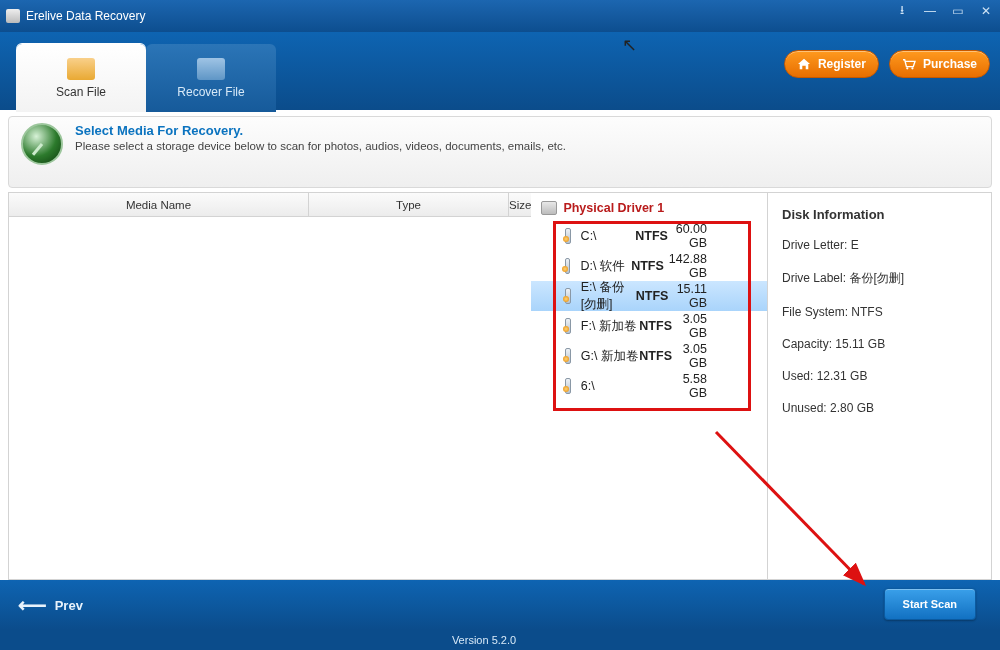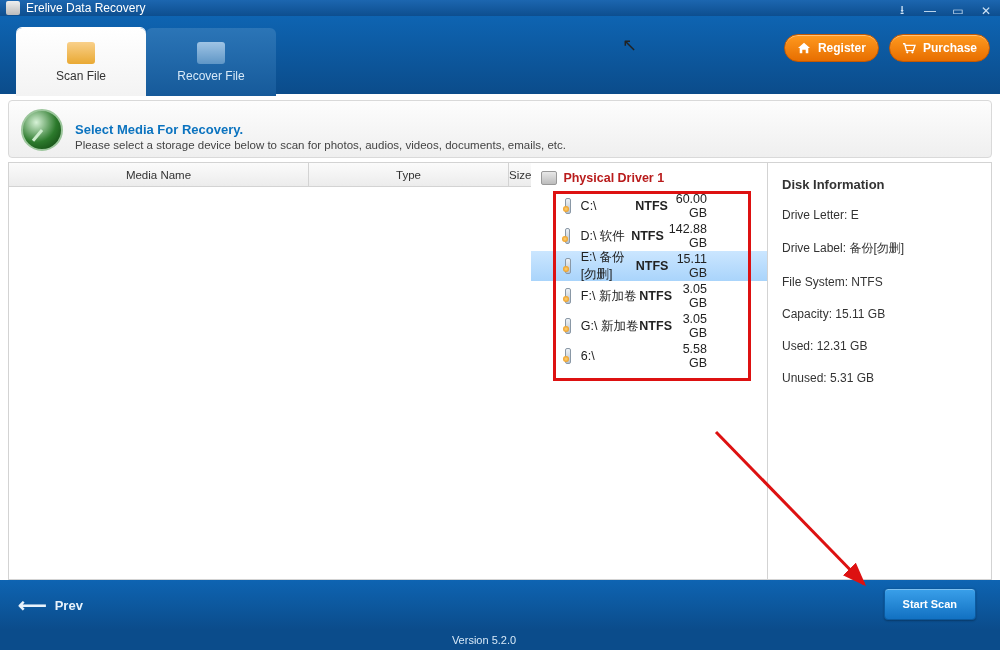--- a/index.html
+++ b/index.html
@@ -1,41 +1,41 @@
 <!DOCTYPE html>
 <html><head>
 <meta charset="utf-8">
 <style>
 * { margin: 0; padding: 0; box-sizing: border-box; font-family: "Segoe UI", Tahoma, Arial, sans-serif; }
 html, body { width: 1000px; height: 650px; overflow: hidden; background: #e8e8e8; }
 .window { width: 1000px; height: 650px; display: flex; flex-direction: column; background: #fff; }
 
 
-.titlebar { height: 16px; background: linear-gradient(#1c66b0, #0d4e8f); display: flex; align-items: center; color: #fff; font-size: 12px; padding-left: 6px; position: relative; }
+.titlebar { height: 32px; background: linear-gradient(#1c66b0, #0d4e8f); display: flex; align-items: center; color: #fff; font-size: 12px; padding-left: 6px; position: relative; }
 .titlebar .appicon { width: 14px; height: 14px; background: linear-gradient(#eee,#bbb); border-radius: 2px; margin-right: 6px; }
 .titlebar .btns { position: absolute; right: 0; top: 0; height: 22px; display: flex; }
 .titlebar .btn { width: 28px; height: 22px; display: flex; align-items: center; justify-content: center; color: #cfe3f5; font-size: 12px; cursor: pointer; }
 .titlebar .btn.alt { width: 28px; }
 .titlebar .btn.close { background: transparent; }
 
 
 .headerband { height: 78px; background: linear-gradient(#0e64b2, #0b4c8b); display: flex; align-items: flex-start; padding: 12px 10px 0 16px; }
 .tabs { display: flex; }
 .tab { width: 130px; height: 68px; border-radius: 6px 6px 0 0; display: flex; flex-direction: column; align-items: center; justify-content: center; font-size: 12px; cursor: pointer; }
 .tab.active { background: linear-gradient(#ffffff,#f3f3f3); color: #333; box-shadow: 0 -1px 0 #fff; }
 .tab.inactive { background: linear-gradient(#2b75b7,#165a9a); color: #d7e9f8; }
 .tab .tabicon { width: 28px; height: 22px; margin-bottom: 5px; border-radius: 3px; }
 .tab.active .tabicon { background: linear-gradient(#f9d08a,#e9a933); }
 .tab.inactive .tabicon { background: linear-gradient(#9fc4e5,#5f96c6); }
 .headerband .spacer { flex: 1; }
 .hbtn { height: 28px; margin-top: 6px; margin-left: 10px; padding: 0 12px; border-radius: 14px; background: linear-gradient(#ff9a1f,#e76e00); color: #fff; font-size: 12px; font-weight: bold; display: flex; align-items: center; gap: 7px; border: 1px solid #c65900; cursor: pointer; box-shadow: inset 0 1px 0 rgba(255,255,255,.4); }
 .hbtn .hicon { width: 14px; height: 12px; }
 
 
-.infobar { height: 58px; margin: 6px 8px 0 8px; border: 1px solid #d9d9d9; border-radius: 4px; background: linear-gradient(#fdfdfd,#efefef); display: flex; align-items: flex-end; padding: 6px 12px; gap: 12px; }
+.infobar { height: 72px; margin: 6px 8px 0 8px; border: 1px solid #d9d9d9; border-radius: 4px; background: linear-gradient(#fdfdfd,#efefef); display: flex; align-items: flex-start; padding: 6px 12px; gap: 12px; }
 .infobar .bigicon { width: 42px; height: 42px; border-radius: 50%; background: radial-gradient(circle at 35% 30%, #d7f2d7, #2c7a2c 55%, #0c3a0c); border: 2px solid #9cc69c; position: relative; }
 .infobar .bigicon::after { content:""; position:absolute; width:3px; height:14px; background:#cdeccd; left:50%; top:50%; transform-origin:top center; transform:translate(-50%,0) rotate(40deg); }
 .infobar .txt1 { color: #0b73bf; font-weight: bold; font-size: 13px; }
 .infobar .txt2 { color: #444; font-size: 11.5px; margin-top: 2px; }
 
 
 .main { flex: 1; display: flex; margin: 4px 8px 0 8px; min-height: 0; }
 .left { flex: 1; display: flex; flex-direction: row; border: 1px solid #d3d3d3; border-right: none; min-width: 0; }
 .right { width: 225px; border: 1px solid #d3d3d3; padding: 14px 14px; font-size: 12px; color: #333; }
 .right h3 { font-size: 13px; font-weight: bold; margin-bottom: 16px; }
@@ -180,21 +180,21 @@
         </div>
     </div>
 
     <div class="right">
       <h3>Disk Information</h3>
       <div class="kv"><span>Drive Letter: </span><span>E</span></div>
       <div class="kv"><span>Drive Label: </span><span>备份[勿删]</span></div>
       <div class="kv"><span>File System: </span><span>NTFS</span></div>
       <div class="kv"><span>Capacity: </span><span>15.11 GB</span></div>
       <div class="kv"><span>Used: </span><span>12.31 GB</span></div>
-      <div class="kv"><span>Unused: </span><span>5.31 GB</span></div>
+      <div class="kv"><span>Unused: </span><span>2.80 GB</span></div>
     </div>
   </div>
 
   <div class="footer">
     <div class="prev">
       <span class="arrow">⟵</span>
       <span>Prev</span>
     </div>
     <div class="startbtn">
       <span>Start Scan</span>

